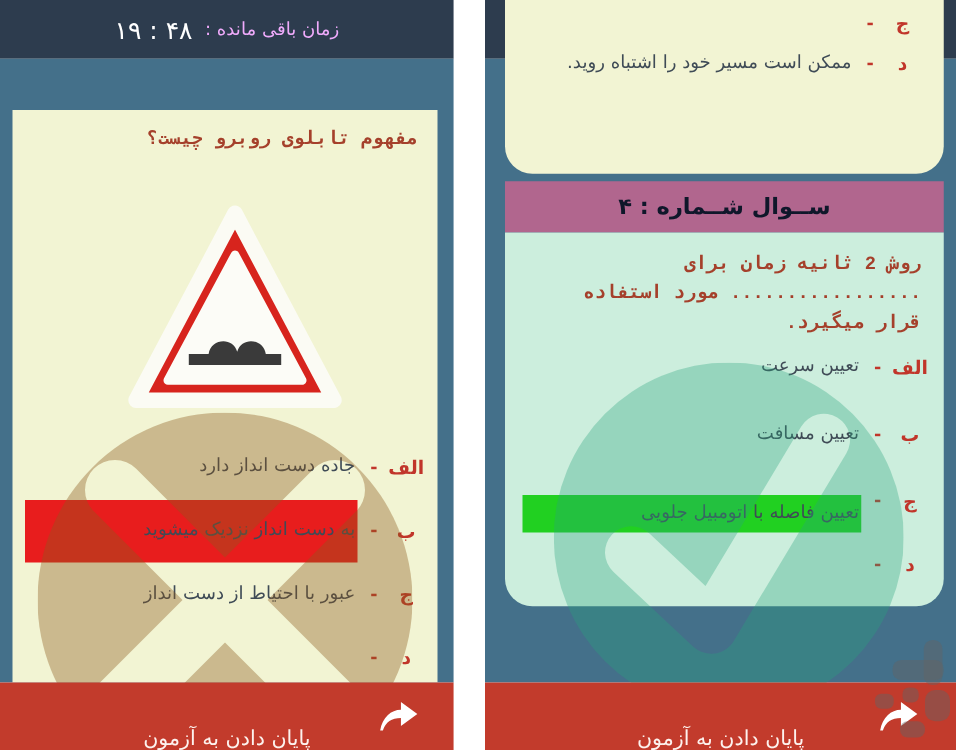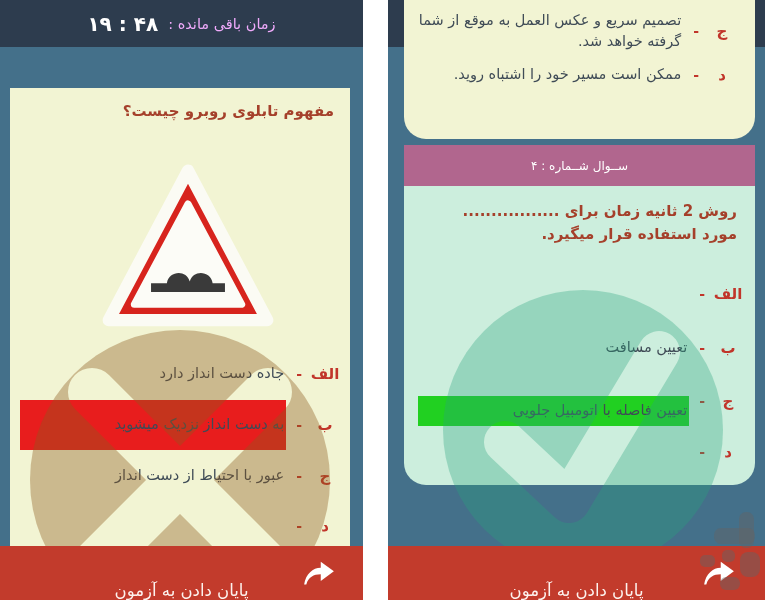--- a/index.html
+++ b/index.html
@@ -11,33 +11,33 @@
   .panel-left{left:0;width:363px;}
   .panel-right{left:388px;width:377px;}
 
   
   .topbar{
     position:absolute;top:0;left:0;right:0;height:47px;
     background:var(--topbar-bg,#2d3c4e);
     display:flex;align-items:center;justify-content:center;gap:10px;direction:rtl;
   }
   .tb-label{color:#f0abfc;font-size:14.5px;}
-  .tb-time{color:#ffffff;font-size:20px;font-weight:bold;letter-spacing:1px;}
+  .tb-time{color:#ffffff;font-size:20px;font-weight:normal;letter-spacing:1px;}
 
   
   .frame{position:absolute;top:47px;left:0;right:0;bottom:54px;background:var(--frame-bg,#44708a);}
 
   
   .qheader-left{
     position:absolute;top:52px;left:10px;width:340px;height:36px;
     background:var(--header-green,#68a95d);color:#fff;font-weight:bold;font-size:18px;
     display:flex;align-items:center;justify-content:center;
   }
   .card-left{position:absolute;top:88px;left:10px;width:340px;bottom:54px;background:var(--card-cream,#f2f4d3);}
-  .question{color:var(--question-text,#a5402b);font-weight:bold;font-size:15px;text-align:right;line-height:1.55;}
+  .question{color:var(--question-text,#a5402b);font-weight:bold;font-size:15px;text-align:right;line-height:1.55;font-family:Liberation Mono, monospace;}
   .question-left{position:absolute;top:12px;right:16px;left:16px;}
   .sign-wrap{position:absolute;top:72px;left:90px;width:176px;height:176px;}
 
   
   .opt-row{position:absolute;left:10px;right:4px;display:flex;align-items:center;direction:rtl;}
   .opt-letter{min-width:42px;text-align:center;font-weight:bold;font-size:15px;color:var(--option-letter-red,#c1352a);}
   .opt-dash{color:var(--option-letter-red,#c1352a);font-weight:bold;margin-left:10px;margin-right:2px;font-size:14px;}
   .opt-text{
     flex:1;align-self:stretch;display:flex;align-items:center;
     font-size:14.5px;color:var(--option-text,#3f4b56);text-align:right;line-height:1.45;
@@ -53,21 +53,21 @@
   
   .card-top{
     position:absolute;top:0;left:16px;right:10px;height:139px;
     background:var(--card-cream,#f2f4d3);border-radius:0 0 22px 22px;
     padding:10px 12px 0 12px;box-sizing:border-box;
   }
   .prev-row{display:flex;align-items:center;direction:rtl;}
   .prev-row + .prev-row{margin-top:12px;}
   .qheader-right{
     position:absolute;top:145px;left:16px;right:10px;height:41px;
-    background:var(--header-mauve,#b1668e);color:#ffffff;font-weight:normal;font-size:12px;
+    background:var(--header-mauve,#b1668e);color:#0f172a;font-weight:bold;font-size:18px;
     display:flex;align-items:center;justify-content:center;
   }
   .card-main{
     position:absolute;top:186px;left:16px;right:10px;height:299px;
     background:var(--card-mint,#cceedd);border-radius:0 0 22px 22px;
   }
   .question-right{position:absolute;top:14px;right:18px;left:12px;margin-left:24px;}
   .rrow{left:14px;right:6px;}
   .rrow1{top:88px;height:40px;}
   .rrow2{top:142px;height:40px;}
@@ -168,39 +168,39 @@
       <span class="tb-label">زمان باقی مانده :</span>
       <span class="tb-time" dir="ltr">۱۹ : ۳۵</span>
     </div>
 
     <div class="frame"></div>
 
     <div class="card-top">
       <div class="prev-row">
         <span class="opt-letter">ج</span>
         <span class="opt-dash">-</span>
-        <span class="opt-text" style="max-width:268px;">تصمیم سریع و عکس العمل به موقع از شما گرفته خواهد شد.</span>
       </div>
       <div class="prev-row">
         <span class="opt-letter">د</span>
         <span class="opt-dash">-</span>
         <span class="opt-text">ممکن است مسیر خود را اشتباه روید.</span>
       </div>
     </div>
 
     <div class="qheader-right">
       <span>ســوال شــماره : ۴</span>
     </div>
 
     <div class="card-main">
       <div class="question question-right">روش 2 ثانیه زمان برای ................. مورد استفاده قرار میگیرد.</div>
 
       <div class="opt-row rrow rrow1">
         <span class="opt-letter">الف</span>
         <span class="opt-dash">-</span>
+        <span class="opt-text">تعیین سرعت</span>
       </div>
       <div class="opt-row rrow rrow2">
         <span class="opt-letter">ب</span>
         <span class="opt-dash">-</span>
         <span class="opt-text">تعیین مسافت</span>
       </div>
       <div class="opt-row rrow rrow3">
         <span class="opt-letter">ج</span>
         <span class="opt-dash">-</span>
         <span class="opt-text hl-green">تعیین فاصله با اتومبیل جلویی</span>

